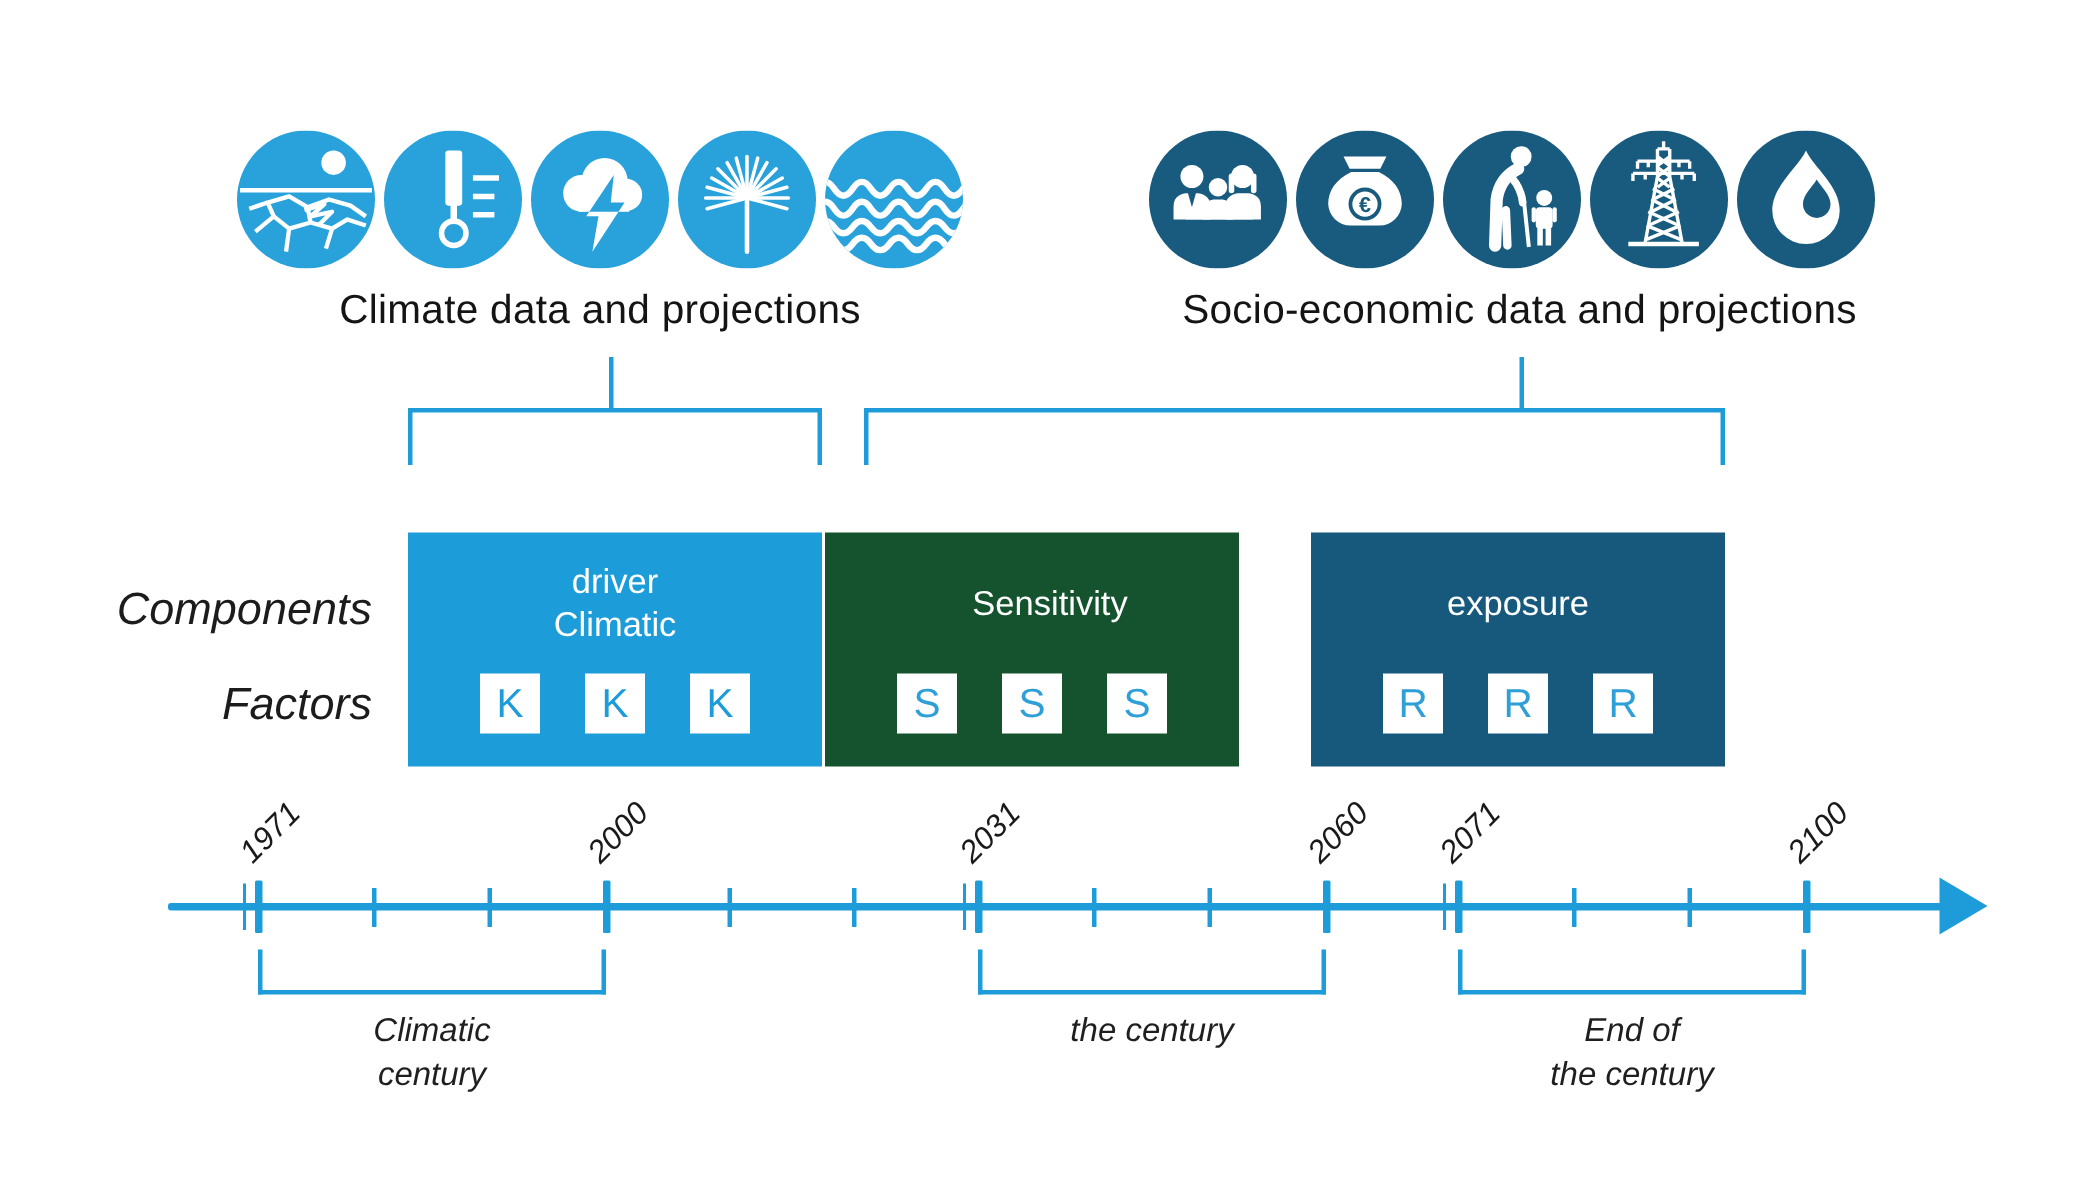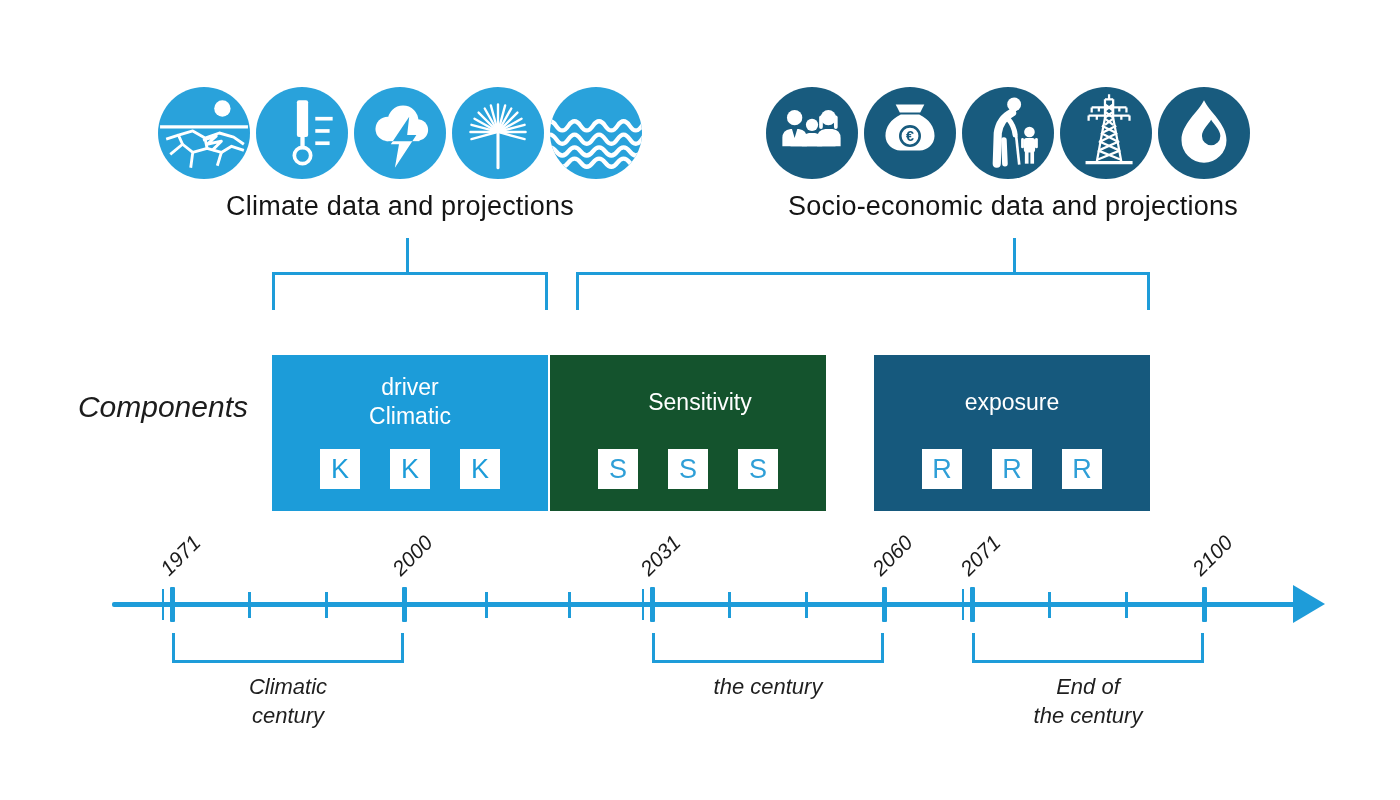--- a/index.html
+++ b/index.html
@@ -221,20 +221,21 @@
 
   <div class="glabel" id="label-climate">Climate data and projections</div>
   <div class="glabel" id="label-socio">Socio-economic data and projections</div>
 
   <div class="stem" id="stem-climate"></div>
   <div class="stem" id="stem-socio"></div>
   <div class="tbracket" id="bracket-climate"></div>
   <div class="tbracket" id="bracket-socio"></div>
 
   <div class="rowlabel" id="lbl-components">Components</div>
+  <div class="rowlabel" id="lbl-factors">Factors</div>
 
   <div class="cbox" id="box-driver">
     <div class="box-title">
         <div>driver</div>
         <div>Climatic</div>
       </div>
     <div class="factors-row">
       <span class="fsq">K</span>
       <span class="fsq">K</span>
       <span class="fsq">K</span>

